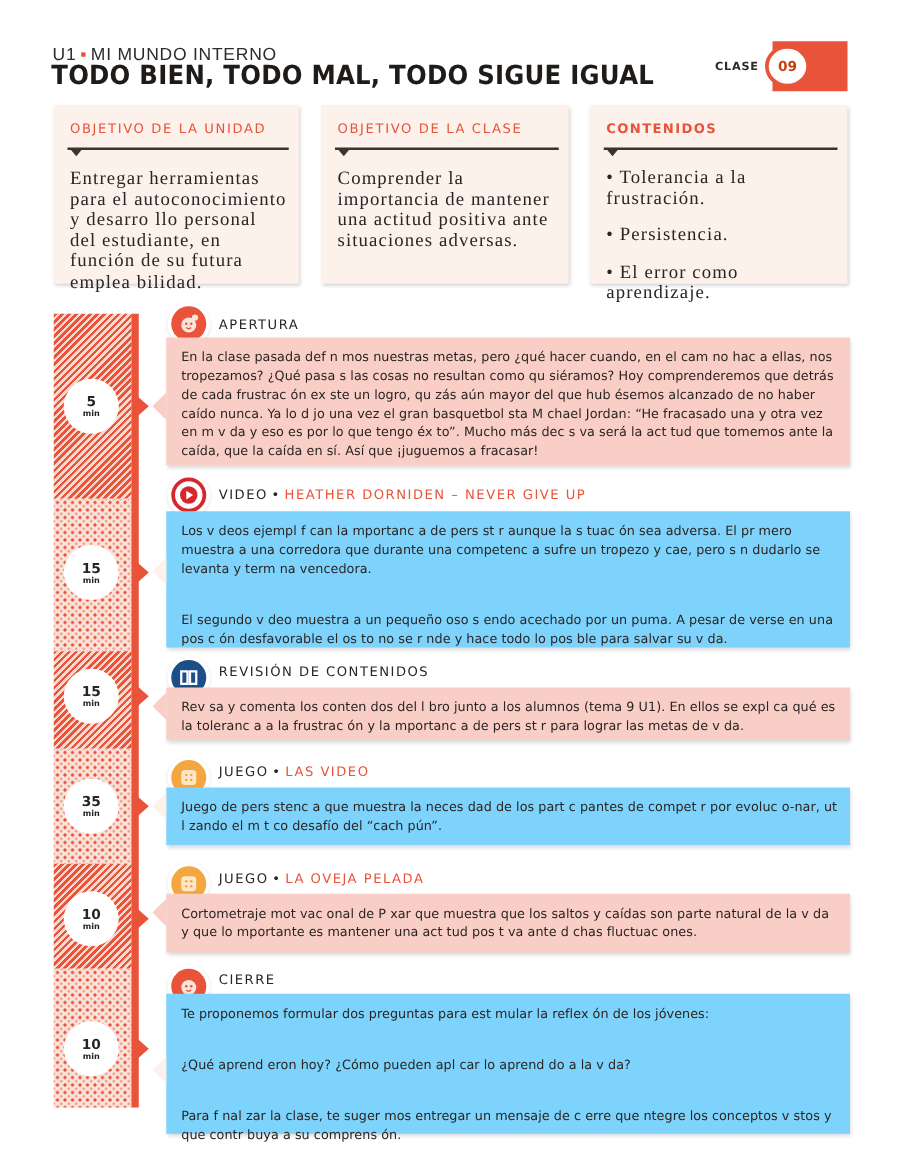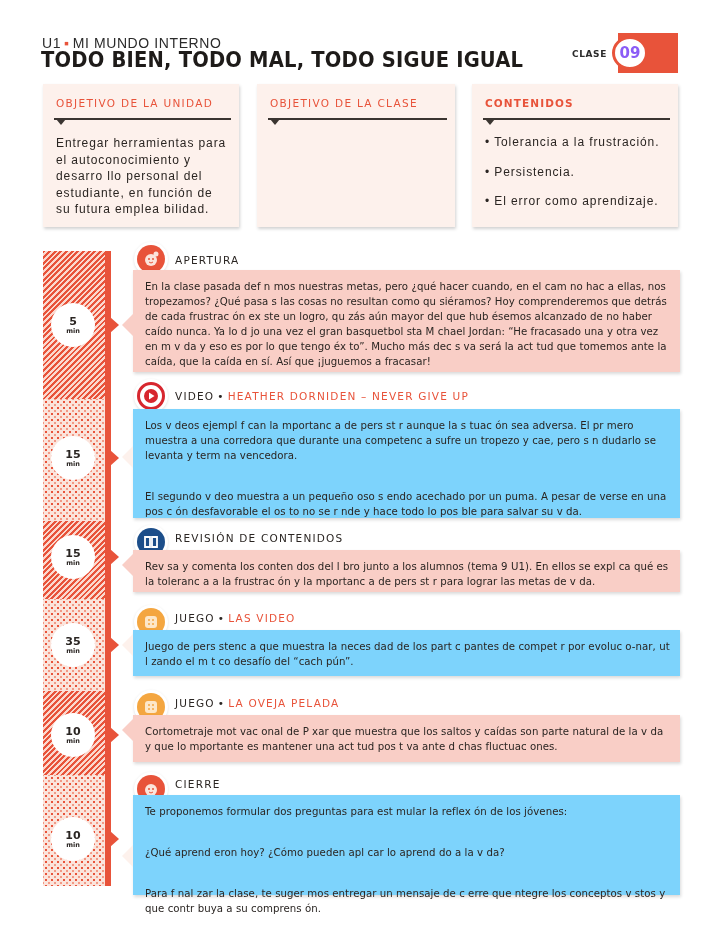--- a/index.html
+++ b/index.html
@@ -25,21 +25,21 @@
   }
   .clase-label {
     position: absolute; left: 572px; top: 49px;
     font-family: "DejaVu Sans", sans-serif; font-weight: bold; font-size: 9px;
     letter-spacing: 0.6px; color: #2b2b2b;
   }
   .clase-circle {
     position: absolute; left: 612px; top: 36px; width: 36px; height: 34px;
     border-radius: 50%; background: #ffffff; border: 3px solid #e8533a;
     display: flex; align-items: center; justify-content: center;
-    font-family: "DejaVu Sans", sans-serif; font-weight: bold; font-size: 15px; color: #8b5cf6;
+    font-family: "DejaVu Sans", sans-serif; font-weight: bold; font-size: 11px; color: #c2410c;
   }
 
   
   .obj-card {
     position: absolute; top: 84px; height: 143px;
     background: #fdf1ec;
     box-shadow: 1px 2px 3px rgba(0,0,0,0.18);
   }
   .obj-title {
     position: absolute; left: 13px; top: 13px;
@@ -49,21 +49,21 @@
   .obj-rule {
     position: absolute; left: 11px; right: 8px; top: 34px; height: 1.5px; background: #3b3531;
   }
   .obj-rule::after {
     content: ""; position: absolute; left: 2px; top: 1px;
     border-left: 5px solid transparent; border-right: 5px solid transparent;
     border-top: 6px solid #3b3531;
   }
   .obj-body {
     position: absolute; left: 13px; right: 8px; top: 51px;
-    font-family: Liberation Sans, sans-serif; font-size: 12px; line-height: 16.5px;
+    font-family: Liberation Serif, serif; font-size: 15px; line-height: 16.5px;
     letter-spacing: 0.9px; color: #2a2522;
   }
   .obj-list { list-style: none; }
   .obj-list li { margin-bottom: 13px; }
   .obj-list li::before { content: "• "; }
 
   
   .timeline-rail {
     position: absolute; left: 105px; top: 251px; width: 6px; height: 635px;
     background: #e8533a;
@@ -144,20 +144,21 @@
 
 <div class="obj-card" style="left:43px; width:196px;">
   <div class="obj-title">OBJETIVO DE LA UNIDAD</div>
   <div class="obj-rule"></div>
   <div class="obj-body">Entregar herramientas para el autoconocimiento y desarro llo personal del estudiante, en función de su futura emplea bilidad.</div>
 </div>
 
 <div class="obj-card" style="left:257px; width:198px;">
   <div class="obj-title">OBJETIVO DE LA CLASE</div>
   <div class="obj-rule"></div>
+  <div class="obj-body">Comprender la importancia de mantener una actitud positiva ante situaciones adversas.</div>
 </div>
 
 <div class="obj-card" style="left:472px; width:206px;">
   <div class="obj-title" style="font-weight:bold; letter-spacing:1.1px;">CONTENIDOS</div>
   <div class="obj-rule"></div>
   <ul class="obj-body obj-list" style="top:50px;">
     <li>Tolerancia a la frustración.</li>
     <li>Persistencia.</li>
     <li>El error como aprendizaje.</li>
   </ul>
@@ -282,17 +283,17 @@
   <svg width="20" height="20" viewBox="0 0 20 20">
       <circle cx="10" cy="11" r="6" fill="#fbe4dc"></circle>
       <circle cx="8" cy="10" r="1" fill="#e8533a"></circle>
       <circle cx="12" cy="10" r="1" fill="#e8533a"></circle>
       <path d="M8 13 Q10 15 12 13" stroke="#e8533a" stroke-width="1" fill="none"></path>
     </svg>
 </div>
 <div class="sec-head" style="top:778px;">
   <span>CIERRE</span>
 </div>
-<div class="sec-box light ci" style="top:795px; height:100px;">
+<div class="sec-box light ci" style="top:795px; height:112px;">
   <p>Te proponemos formular dos preguntas para est mular la reflex ón de los jóvenes:</p>
   <p>¿Qué aprend eron hoy? ¿Cómo pueden apl car lo aprend do a la v da?</p>
   <p>Para f nal zar la clase, te suger mos entregar un mensaje de c erre que ntegre los conceptos v stos y que contr buya a su comprens ón.</p>
 </div>
 
 </body></html>

